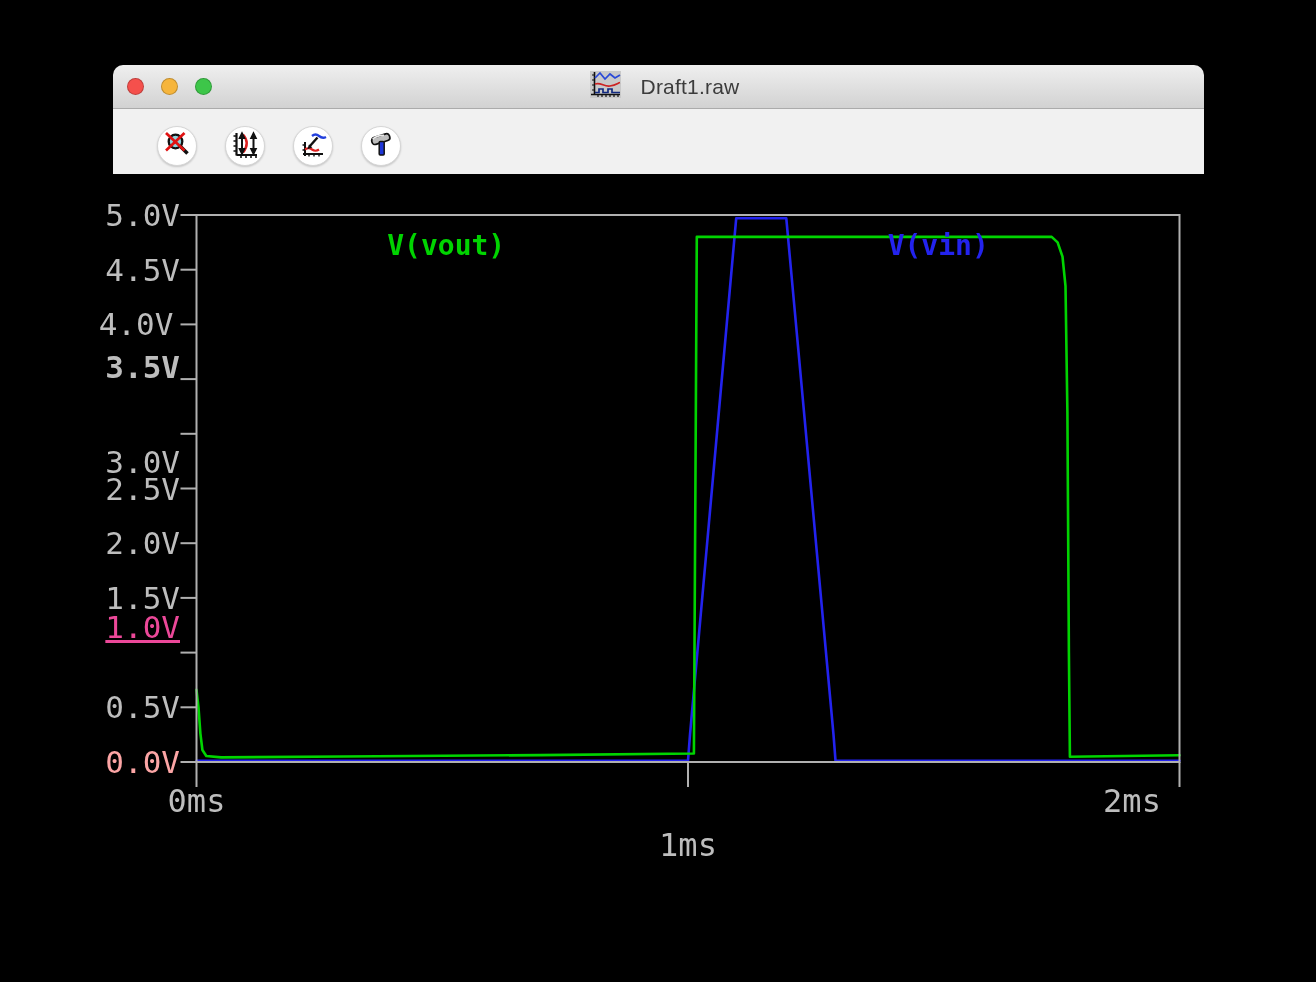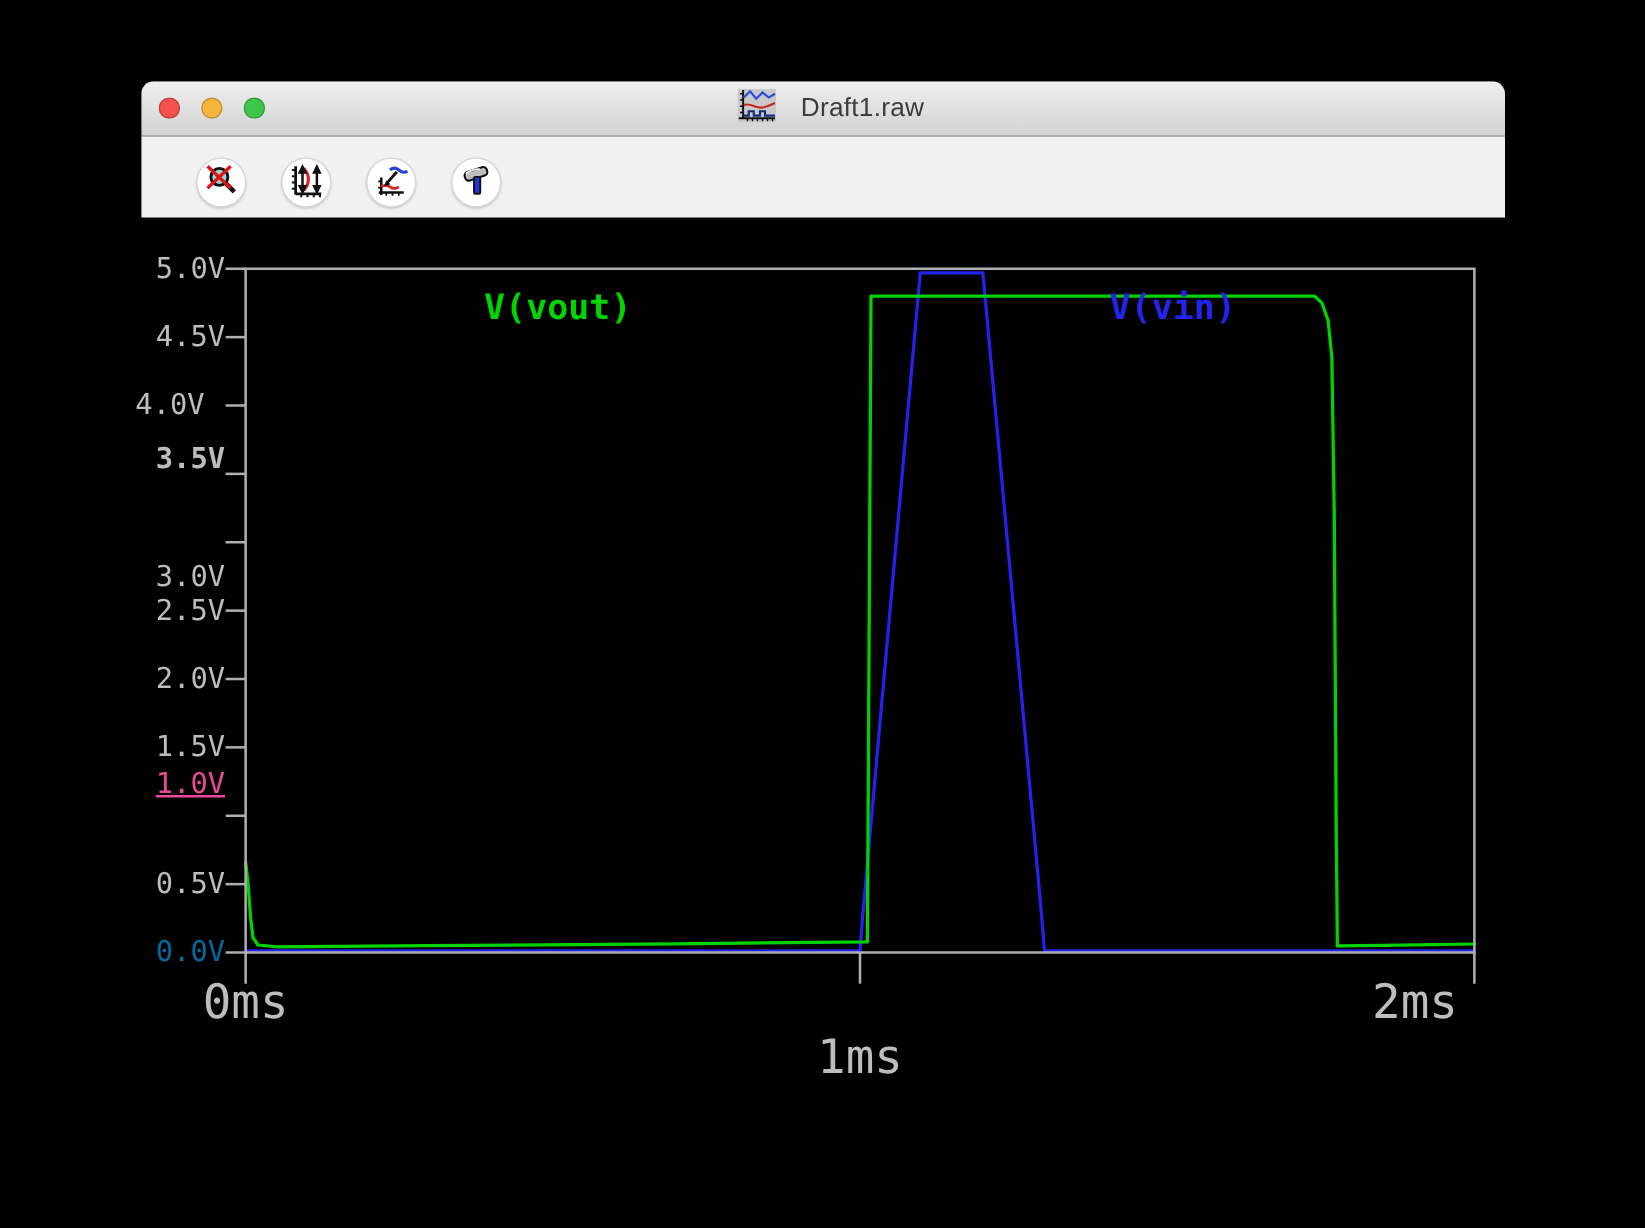--- a/index.html
+++ b/index.html
@@ -15,22 +15,22 @@
   .title-group{display:flex;align-items:center;gap:20px;padding-left:12px;}
   .window-title{font-size:21px;color:#3c3c3c;letter-spacing:.2px;}
   .toolbar{height:65px;background:#f1f1f1;display:flex;align-items:center;
            padding:8px 0 0 44px;gap:28px;box-sizing:border-box;}
   .tool-button{width:40px;height:40px;border-radius:50%;background:#fff;
                border:1px solid #d6d6d6;box-shadow:0 1px 2px rgba(0,0,0,.18);
                display:flex;align-items:center;justify-content:center;padding:0;cursor:default;}
   .plot-layer{position:absolute;left:0;top:0;width:1316px;height:982px;}
   #tick-labels div{position:absolute;color:#bdbdbd;
        font-family:"DejaVu Sans Mono","Liberation Mono",monospace;}
-  .ytick{width:88px;left:92px;text-align:right;font-size:23px;line-height:30px;}
-  .xtick{width:140px;text-align:center;font-size:38px;line-height:30px;top:786px;}
+  .ytick{width:88px;left:92px;text-align:right;font-size:31px;line-height:30px;}
+  .xtick{width:140px;text-align:center;font-size:32px;line-height:30px;top:786px;}
   #legend{position:absolute;left:196px;top:182px;width:984px;display:flex;
           justify-content:space-around;font:bold 28px "DejaVu Sans Mono","Liberation Mono",monospace;margin-top:47px;}
 </style>
 </head>
 <body>
 
 <div class="window">
   <div class="titlebar">
     <div class="traffic-lights">
       <div class="tl" style="background: rgb(245, 80, 76);"></div>
@@ -158,21 +158,21 @@
     <div class="ytick" style="top: 200px; color: rgb(189, 189, 189);">5.0V</div>
     <div class="ytick" style="top: 254.7px; color: rgb(189, 189, 189);">4.5V</div>
     <div class="ytick" style="top: 309.4px; color: rgb(189, 189, 189); text-align: center;">4.0V</div>
     <div class="ytick" style="top: 352px; color: rgb(189, 189, 189); font-weight: bold;">3.5V</div>
     <div class="ytick" style="top: 418.8px; color: rgb(189, 189, 189); margin-top: 28px;">3.0V</div>
     <div class="ytick" style="top: 473.5px; color: rgb(189, 189, 189);">2.5V</div>
     <div class="ytick" style="top: 528.2px; color: rgb(189, 189, 189);">2.0V</div>
     <div class="ytick" style="top: 582.9px; color: rgb(189, 189, 189);">1.5V</div>
     <div class="ytick" style="top: 612px; color: #ec4899; text-decoration: underline;">1.0V</div>
     <div class="ytick" style="top: 692.3px; color: rgb(189, 189, 189);">0.5V</div>
-    <div class="ytick" style="top: 747px; color: #0369a1; text-align: right;">0.0V</div>
+    <div class="ytick" style="top: 747px; color: #fca5a5; text-align: right;">0.0V</div>
     <div class="xtick" style="left: 126.5px; color: rgb(189, 189, 189);">0ms</div>
     <div class="xtick" style="left: 618px; color: rgb(189, 189, 189); margin-top: 44px;">1ms</div>
     <div class="xtick" style="left: 1062px; color: rgb(189, 189, 189);">2ms</div>
   </div>
 <div id="legend">
     <span style="color: rgb(0, 212, 0);">V(vout)</span>
     <span style="color: rgb(35, 35, 238);">V(vin)</span>
   </div>
 
 </body></html>

